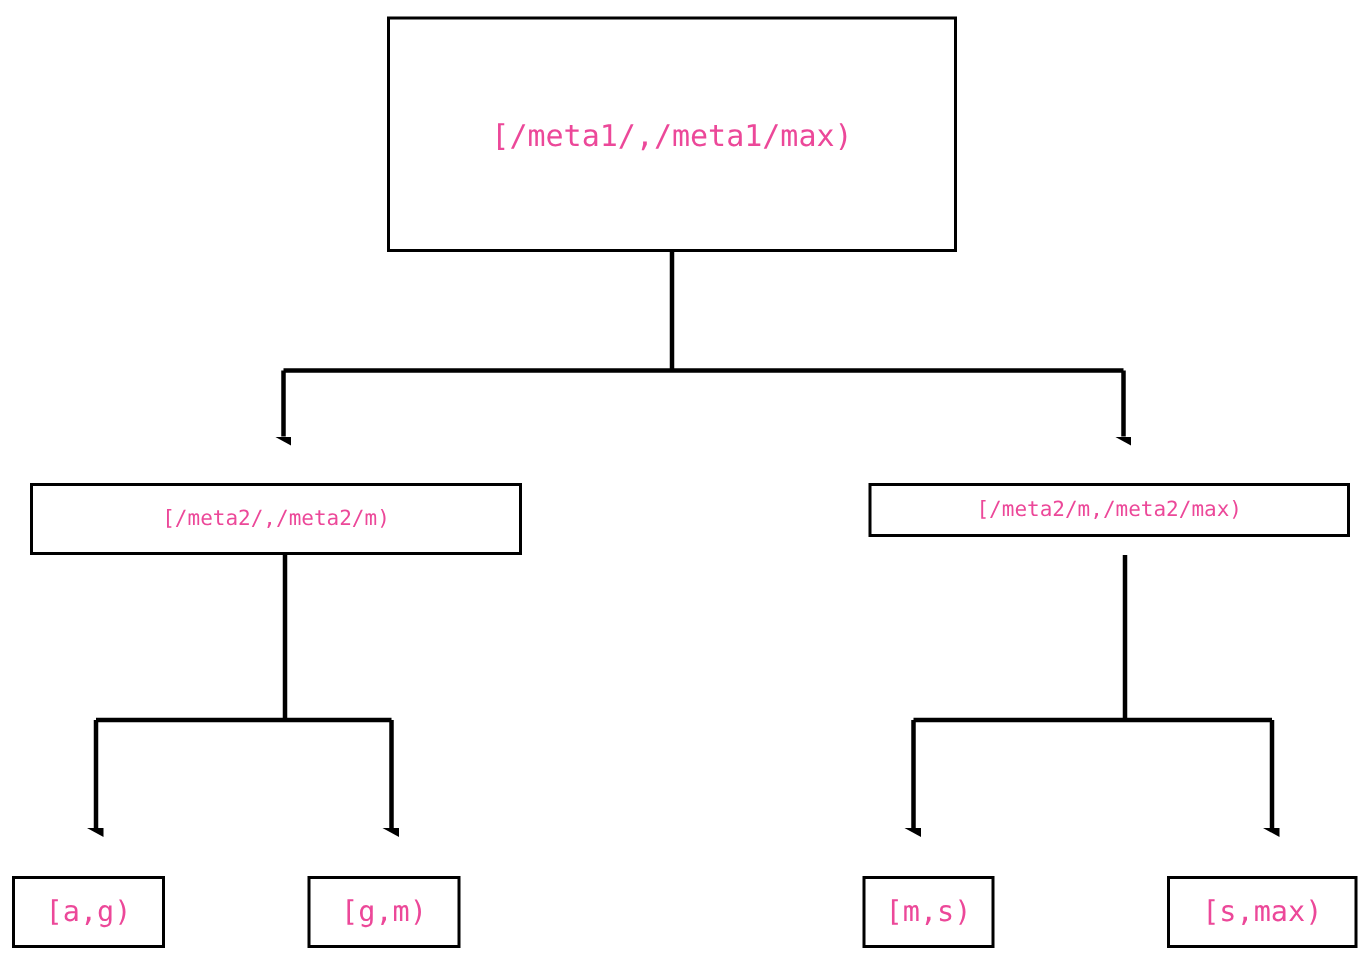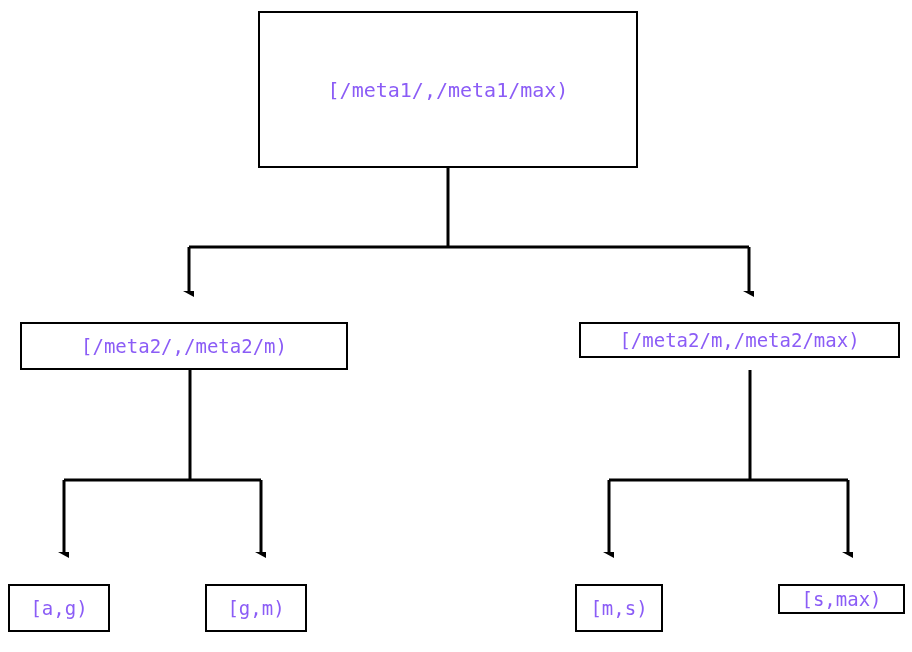--- a/index.html
+++ b/index.html
@@ -30,21 +30,21 @@
     border: 2px solid #000000;
     background: #ffffff;
     display: flex;
     align-items: center;
     justify-content: center;
     color: #000000;
     white-space: pre;
   }
   .node-label {
     font-family: "DejaVu Sans Mono", "Liberation Mono", monospace;
-    color: #8b5cf6;
+    color: #ec4899;
     white-space: pre;
     letter-spacing: 0px;
   }
   
   #node-root {
     left: 258px;
     top: 11px;
     width: 380px;
     height: 157px;
   }
@@ -57,21 +57,21 @@
     width: 328px;
     height: 48px;
   }
   #node-meta2-upper {
     left: 579px;
     top: 322px;
     width: 321px;
     height: 36px;
   }
   #node-meta2-lower .node-label,
-  #node-meta2-upper .node-label { font-size: 19px; }
+  #node-meta2-upper .node-label { font-size: 14px; }
 
   
   #node-leaf-ag {
     left: 8px;
     top: 584px;
     width: 102px;
     height: 48px;
   }
   #node-leaf-gm {
     left: 205px;
@@ -83,21 +83,21 @@
     left: 551px;
     top: 584px;
     width: 88px;
     height: 48px;
     margin-left: 24px;
   }
   #node-leaf-smax {
     left: 778px;
     top: 584px;
     width: 127px;
-    height: 30px;
+    height: 48px;
   }
   .leaf .node-label { font-size: 19px; }
 </style>
 </head>
 <body>
 
 <div id="diagram-canvas">
 
   <svg id="tree-svg" viewBox="0 0 912 652" xmlns="http://www.w3.org/2000/svg">
     <defs>

